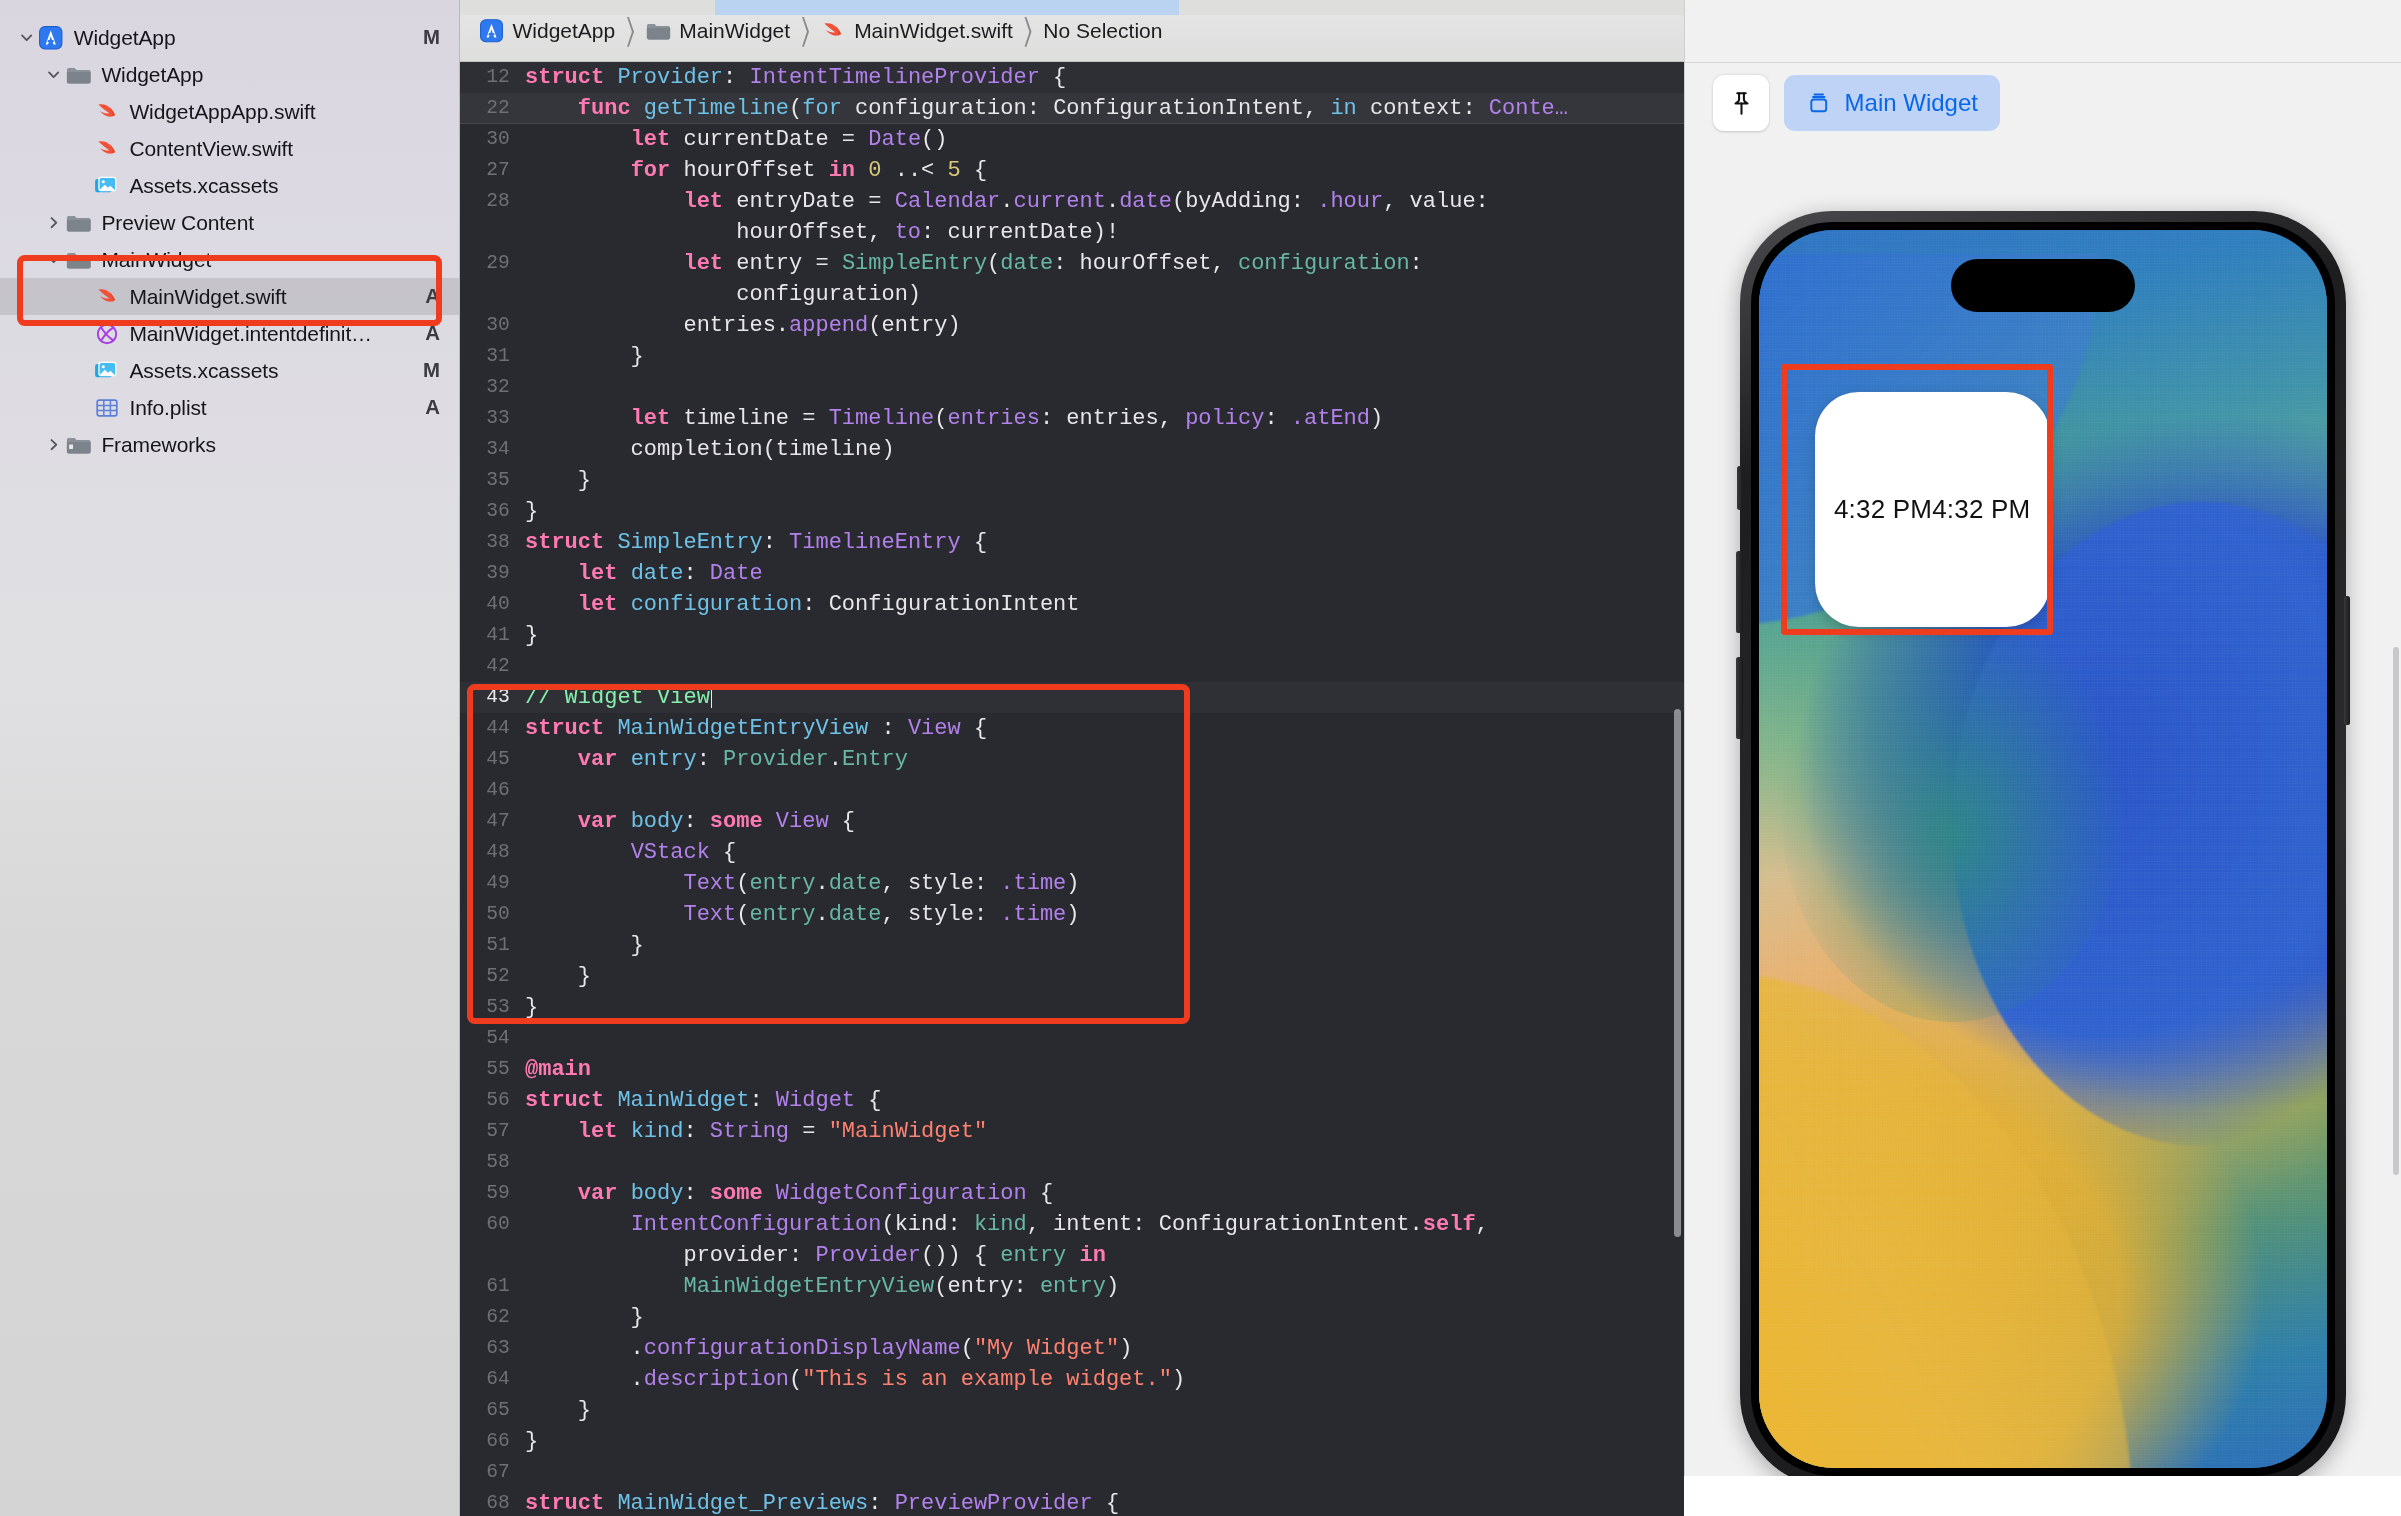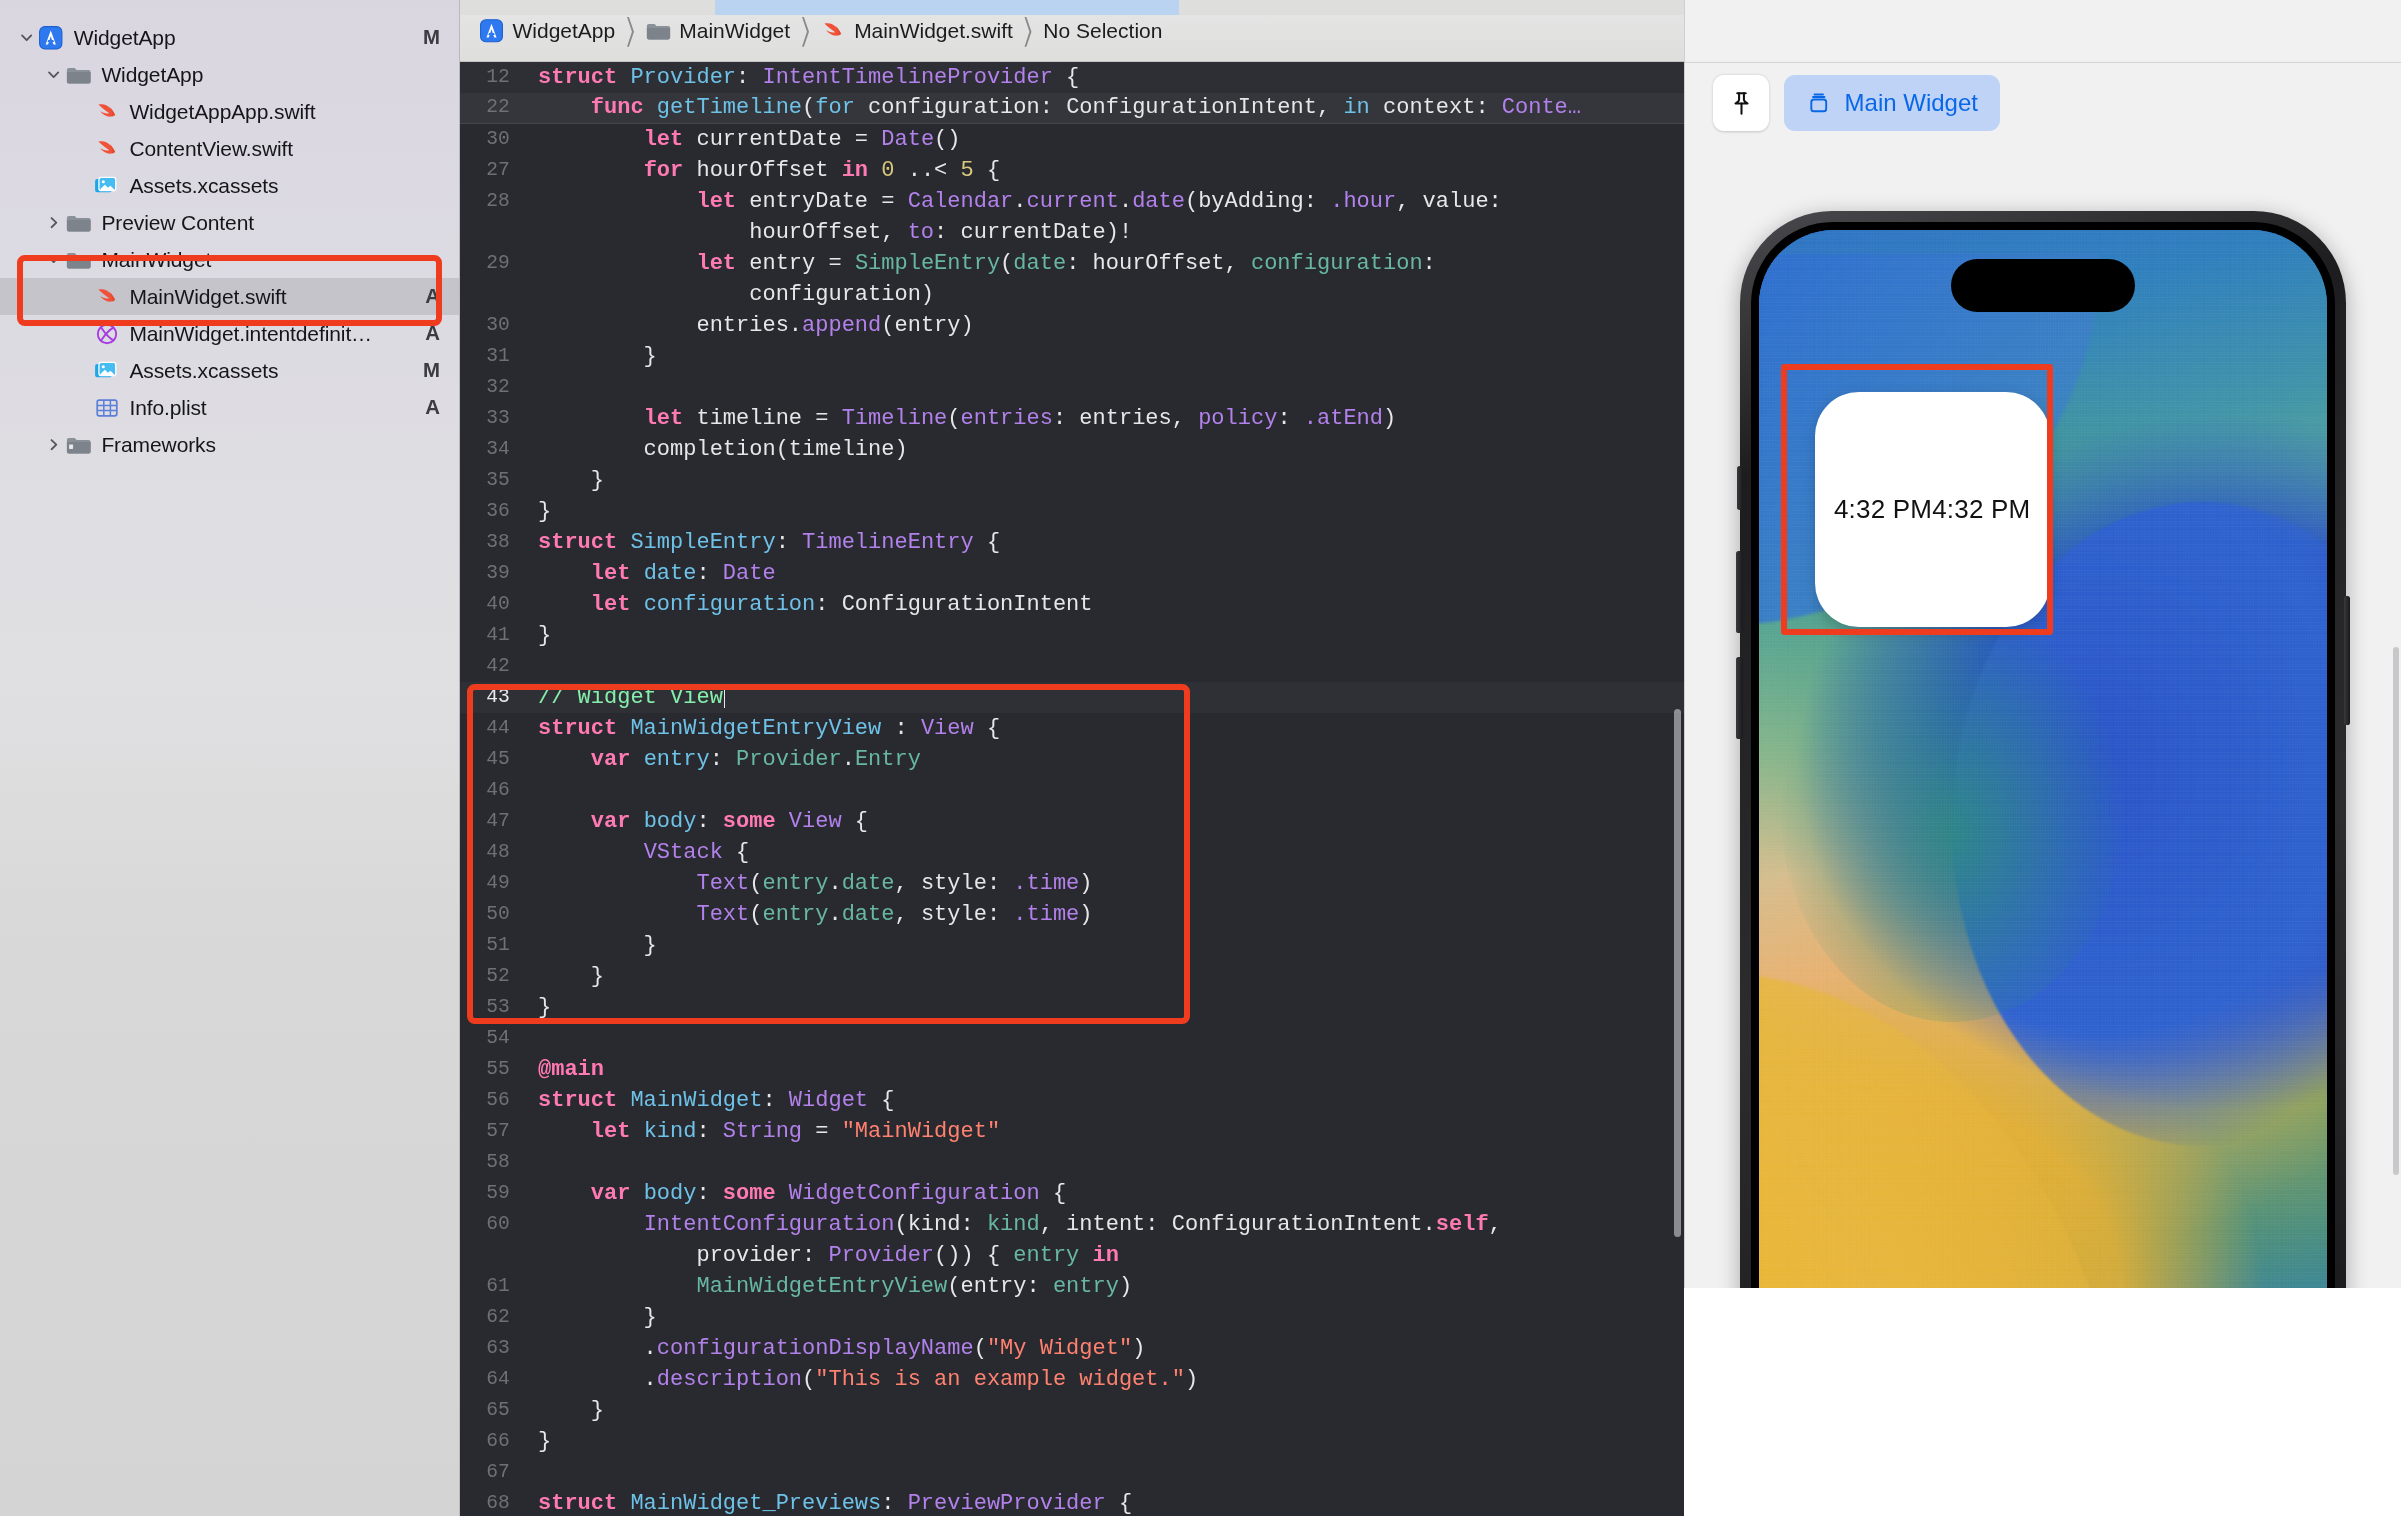--- a/index.html
+++ b/index.html
@@ -128,24 +128,23 @@
     line-height: 31px;
   }
   .codescroll {
     position: absolute;
     inset: 0;
     padding-top: 0px;
   }
   .cline {
     height: 31px;
     display: flex;
-    align-items: flex-end;
+    align-items: flex-start;
     white-space: pre;
     position: relative;
-    gap: 13px;
   }
   .cline.sticky12 { background: #2e2f34; }
   .cline.sticky22 { background: #35363b; border-bottom: 0.9px solid #46474c; }
   .cline.cursorline { background: #2f3035; }
   .gutter {
     width: 65px;
     flex: 0 0 65px;
     text-align: right;
     padding-right: 15.3px;
     color: #6e7075;
@@ -189,21 +188,21 @@
     width: 7.7px;
     height: 528px;
     border-radius: 4.3px;
     background: rgba(220,220,228,0.55);
   }
 
   
   .preview {
     width: 717px;
     flex: 0 0 717px;
-    height: 1288px;
+    height: 1476px;
     background: #f1f1f1;
     border-left: 0.9px solid #cfcfcf;
     position: relative;
     overflow: hidden;
   }
   .pv-toolbar {
     position: absolute;
     top: 62px; left: 0; right: 0;
     height: 82px;
     display: flex;

